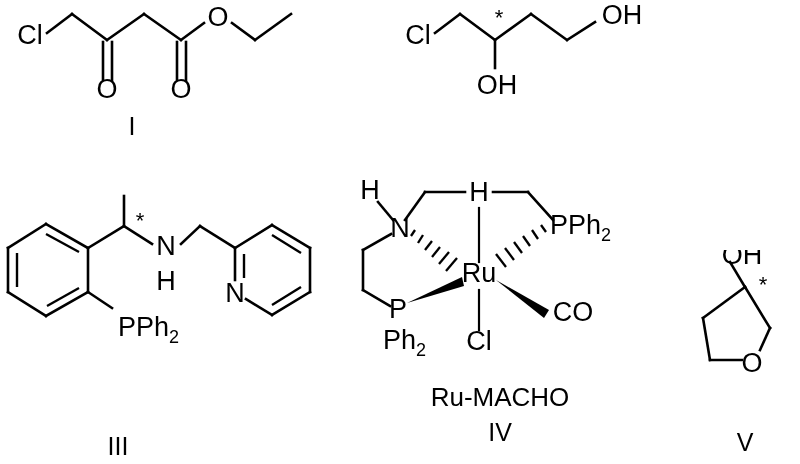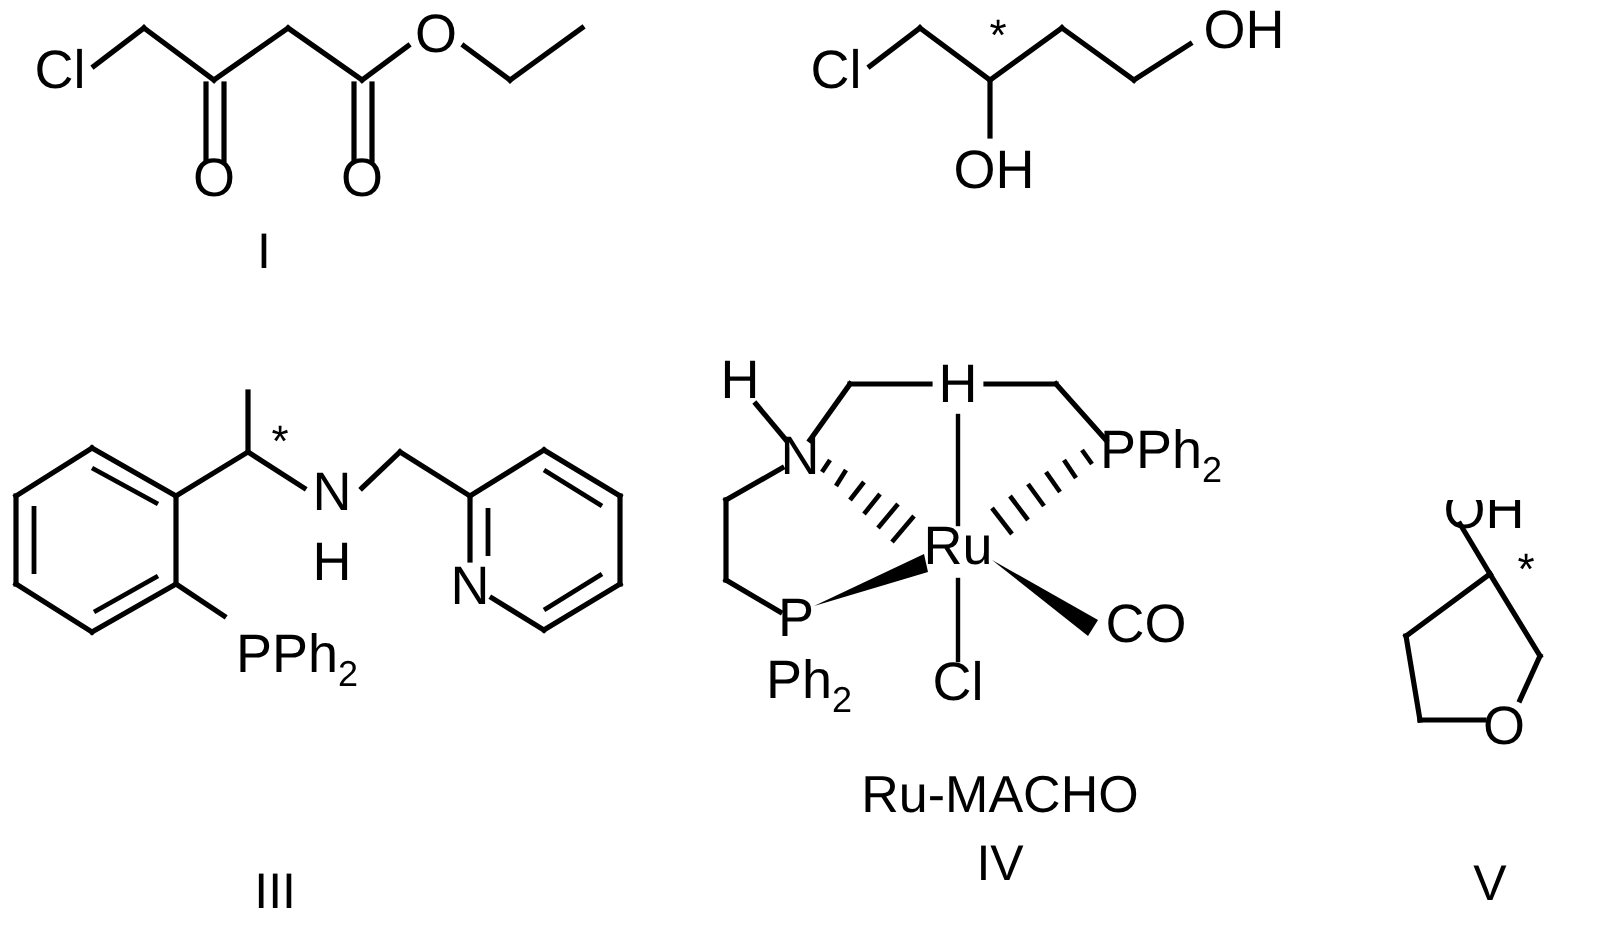--- a/index.html
+++ b/index.html
@@ -156,21 +156,21 @@
     <path class="bondline" d="M 88 112 L 112 128"></path>
 
     <text class="atom" x="166" y="75">N</text>
     <text class="atom" x="166" y="110">H</text>
     <text class="atom" x="235" y="122">N</text>
     <text class="star" x="140" y="48">*</text>
 
     <text x="118" y="156" style="font-family:'Liberation Sans',sans-serif; font-size:27px; fill:#000;">PPh<tspan class="atom-sub" dy="7">2</tspan></text>
   </svg>
 
-  <div style="position:absolute; left:88px; top:432px; width:60px; text-align:right;
+  <div style="position:absolute; left:88px; top:432px; width:60px; text-align:center;
               font-size:25px; color:#000;">III</div>
 
   <svg style="position:absolute; left:345px; top:172px;" width="310" height="200" viewBox="0 0 310 200">
 
     <path class="bondline" d="M 60 48 L 80 20"></path>
     <path class="bondline" d="M 80 20 L 120 20"></path>
 
     <path class="bondline" d="M 148 20 L 183 20"></path>
     <path class="bondline" d="M 183 20 L 208 48"></path>
 

